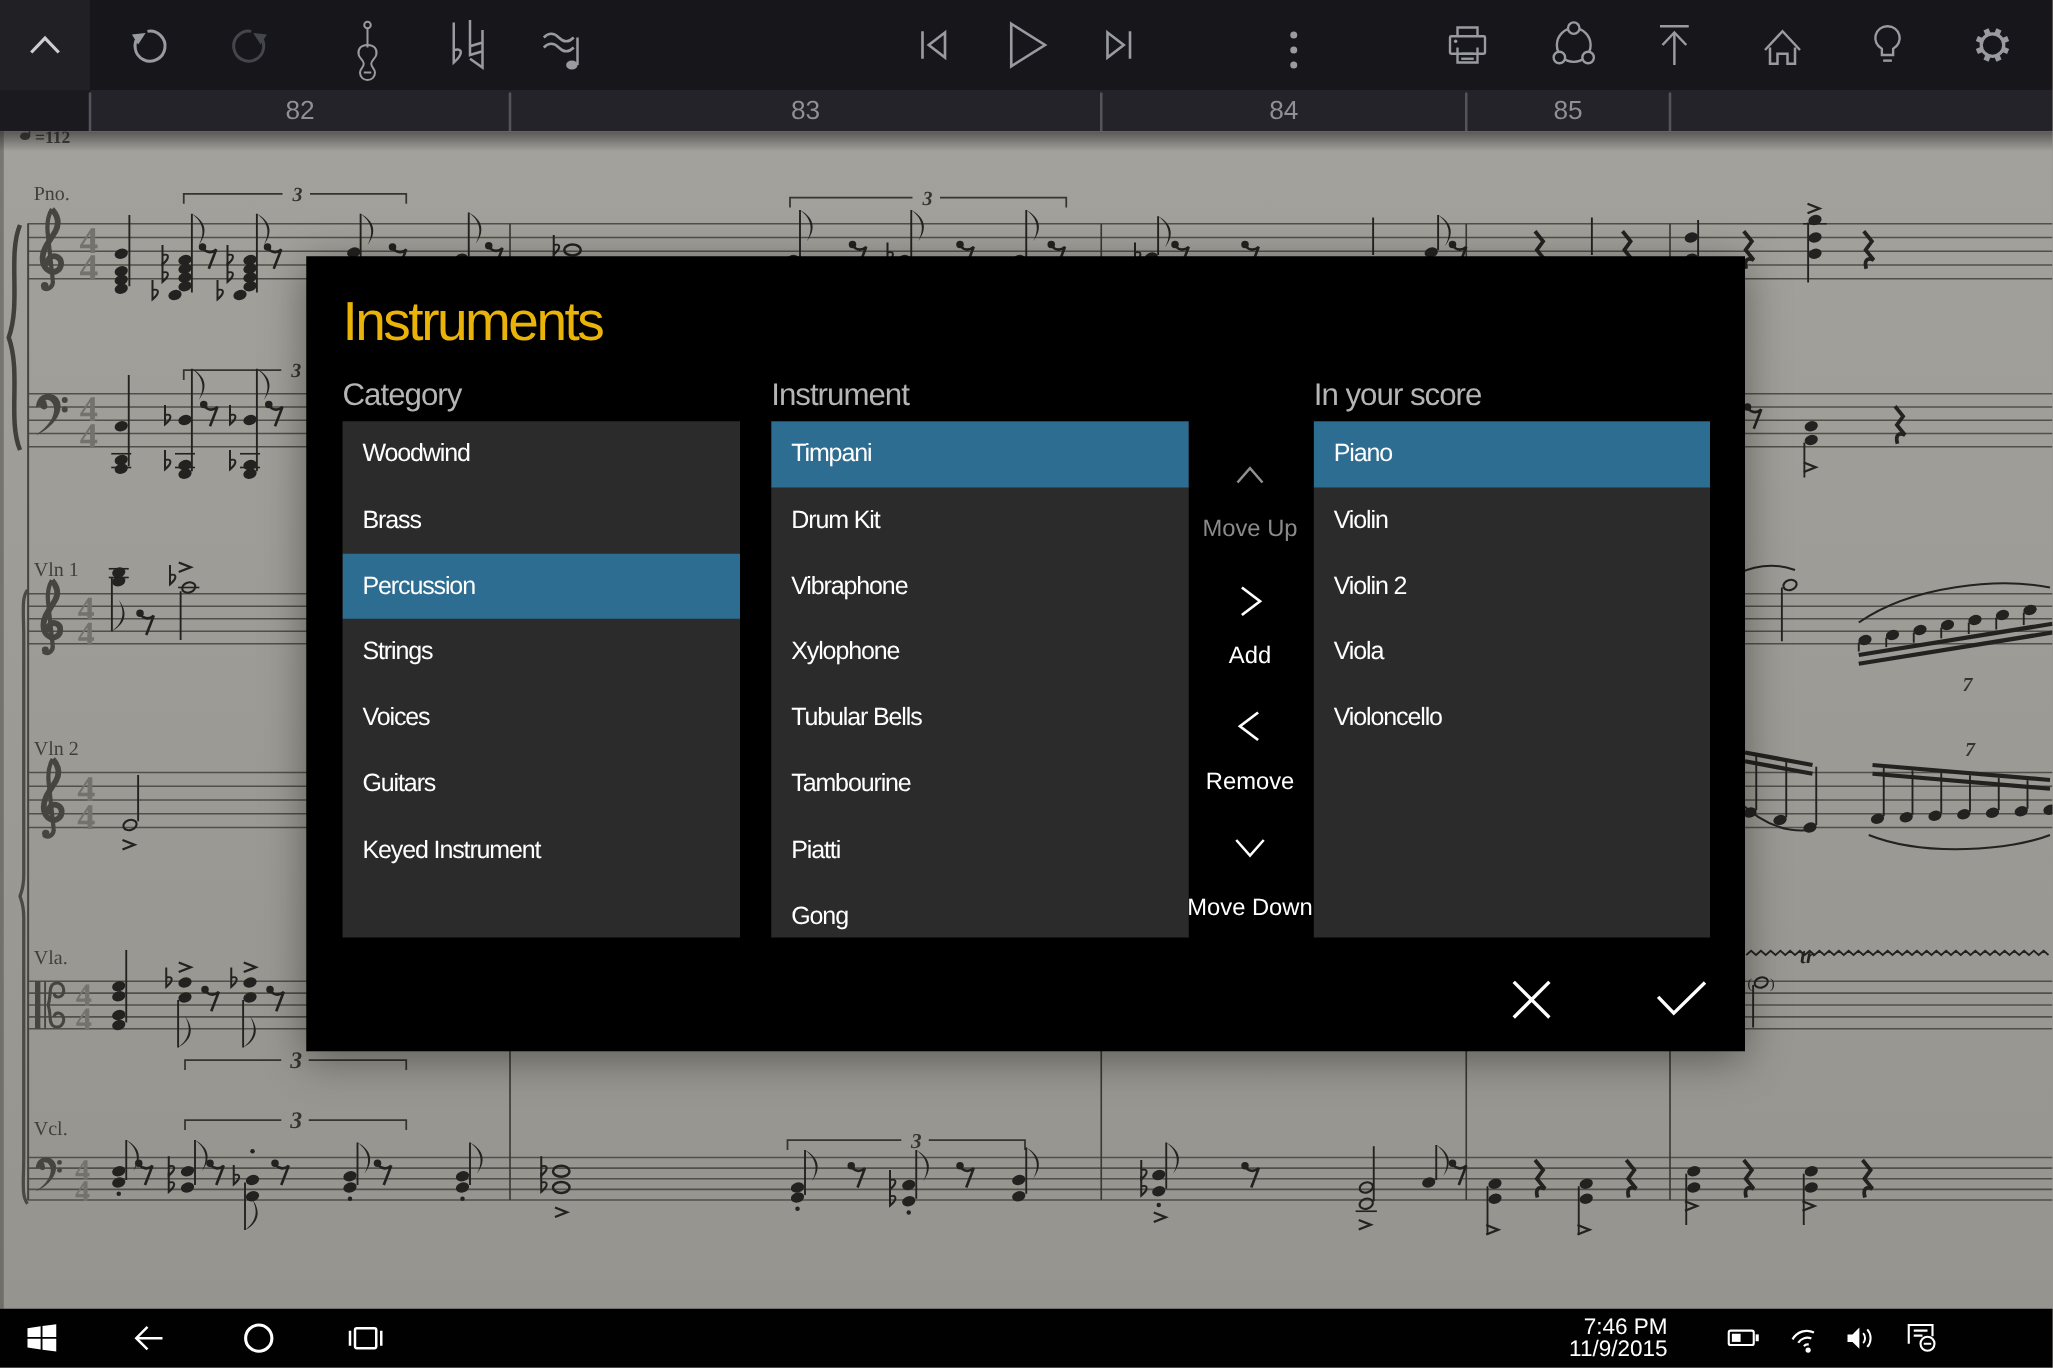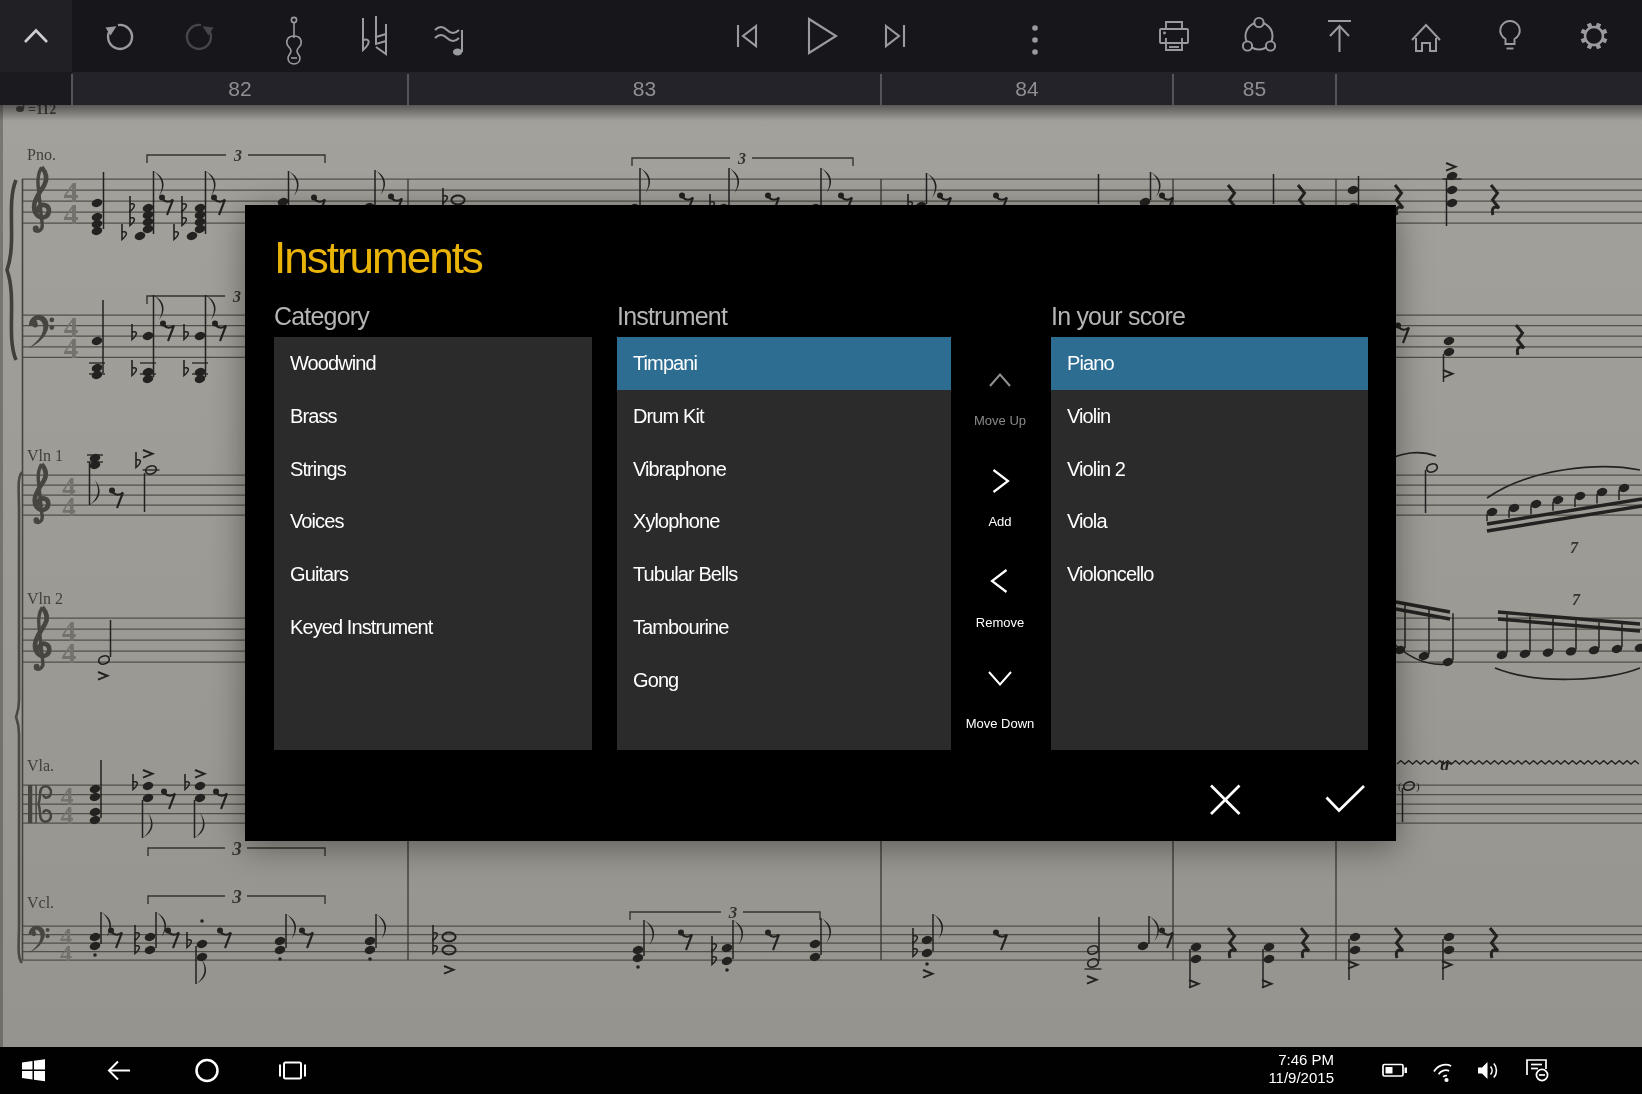--- a/index.html
+++ b/index.html
@@ -11,23 +11,23 @@
 .mnum {position:absolute;top:0;height:33px;line-height:34px;color:#8f8f94;font-size:21px;text-align:center}
 #score {position:absolute;left:0;top:105px;width:1642px;height:942px;background:linear-gradient(#a3a19b,#96948e)}
 #topshadow {position:absolute;left:0;top:0;width:1642px;height:16px;background:linear-gradient(rgba(15,15,17,.5),rgba(15,15,17,0))}
 #leftedge {position:absolute;left:0;top:0;width:3px;height:942px;background:rgba(40,40,38,.35)}
 #dialog {position:absolute;left:245px;top:205px;width:1151px;height:636px;background:#000;box-shadow:0 6px 32px rgba(0,0,0,.4)}
 #dlgtitle {position:absolute;left:29px;top:31px;line-height:1;color:#eab308;font-size:44px;letter-spacing:-2px}
 .hdr {position:absolute;top:97px;color:#b5b5b5;font-size:25px;letter-spacing:-.8px}
 .panel {position:absolute;top:132px;height:413px;background:#2b2b2b;overflow:hidden}
 .row {height:52.8px;line-height:52.8px;padding-left:16px;color:#fff;font-size:20px;letter-spacing:-.9px}
 .row.sel {background:#2d6d92}
-.mlabel {position:absolute;color:#fff;font-size:13px;text-align:center;width:160px;left:675px}
+.mlabel {position:absolute;color:#fff;font-size:19px;text-align:center;width:160px;left:675px}
 #taskbar {position:absolute;left:0;top:1047px;width:1642px;height:47px;background:#010102}
-.tbtime {position:absolute;color:#fff;font-size:15px;text-align:center;right:13px}
+.tbtime {position:absolute;color:#fff;font-size:18px;text-align:center;right:13px}
 svg {position:absolute;left:0;top:0}
 </style></head>
 <body>
 <div id="stage">
   <div id="toolbar">
       <div id="tbsq"></div>
     </div>
   <div id="ruler">
       <div id="rulsq"></div>
     <div class="tick" style="left:71px"></div>
@@ -466,32 +466,34 @@
       <div id="leftedge"></div>
   </div>
   <div id="dialog">
     <div id="dlgtitle">Instruments</div>
     <div class="hdr" style="left:29px">Category</div>
     <div class="hdr" style="left:372px">Instrument</div>
     <div class="hdr" style="left:806px">In your score</div>
     <div class="panel" style="left:29px;width:318px">
         <div class="row">Woodwind</div>
         <div class="row">Brass</div>
+        <div class="row sel">Percussion</div>
         <div class="row">Strings</div>
         <div class="row">Voices</div>
         <div class="row">Guitars</div>
         <div class="row">Keyed Instrument</div>
       </div>
     <div class="panel" style="left:372px;width:334px">
         <div class="row sel">Timpani</div>
         <div class="row">Drum Kit</div>
         <div class="row">Vibraphone</div>
         <div class="row">Xylophone</div>
         <div class="row">Tubular Bells</div>
         <div class="row">Tambourine</div>
+        <div class="row">Piatti</div>
         <div class="row">Gong</div>
       </div>
     <div class="panel" style="left:806px;width:317px">
         <div class="row sel">Piano</div>
         <div class="row">Violin</div>
         <div class="row">Violin 2</div>
         <div class="row">Viola</div>
         <div class="row">Violoncello</div>
       </div>
     <svg width="1151" height="636" viewBox="245 205 1151 636">

